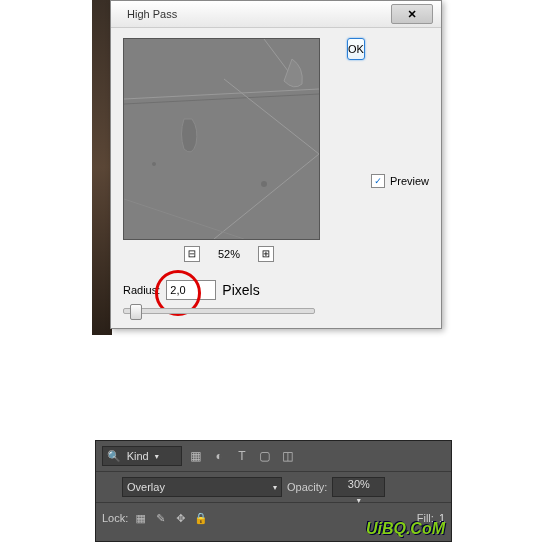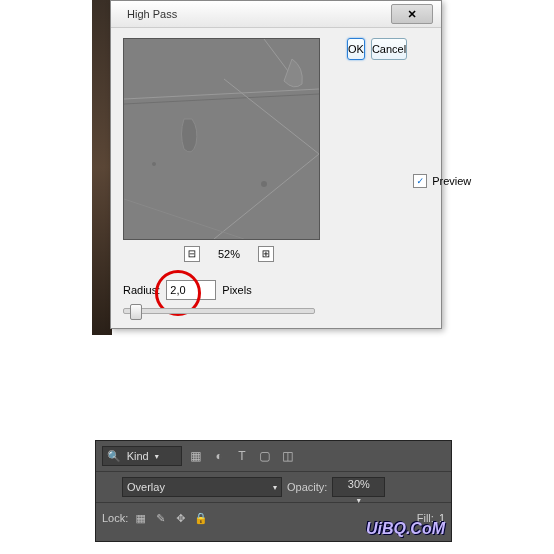--- a/index.html
+++ b/index.html
@@ -104,21 +104,21 @@
 }
 .radius-input {
   width: 42px;
   height: 16px;
   border: 1px solid #888;
   background: #fff;
   padding: 1px 3px;
   font-size: 11px;
 }
 .radius-unit {
-  font-size: 11px;
+  font-size: 14px;
 }
 .red-circle {
   position: absolute;
   left: 32px;
   top: -10px;
   width: 40px;
   height: 40px;
   border: 3px solid #d00;
   border-radius: 50%;
   pointer-events: none;
@@ -262,21 +262,21 @@
   align-items: center;
   justify-content: center;
   color: #bbb;
   font-size: 11px;
 }
 .watermark {
   position: absolute;
   right: 6px;
   bottom: 3px;
   font-weight: bold;
-  color: #c4b5fd;
+  color: #84cc16;
   font-size: 16px;
   text-shadow: 1px 1px 0 #003, -1px -1px 0 #003;
   font-style: italic;
 }
 </style>
 </head>
 <body>
 
 <div class="bg-strip"></div>
 
@@ -320,23 +320,20 @@
         <div class="red-circle"></div>
       </div>
       <div class="slider-track">
         <div class="slider-thumb"></div>
       </div>
     </div>
     <div class="right-col">
       <div class="win-btn default">
         <span>OK</span>
       </div>
-      <div class="win-btn">
-        <span>Cancel</span>
-      </div>
       <div class="preview-chk">
         <div class="chk">
           <span>✓</span>
         </div>
         <span>Preview</span>
       </div>
     </div>
   </div>
 </div>
 

